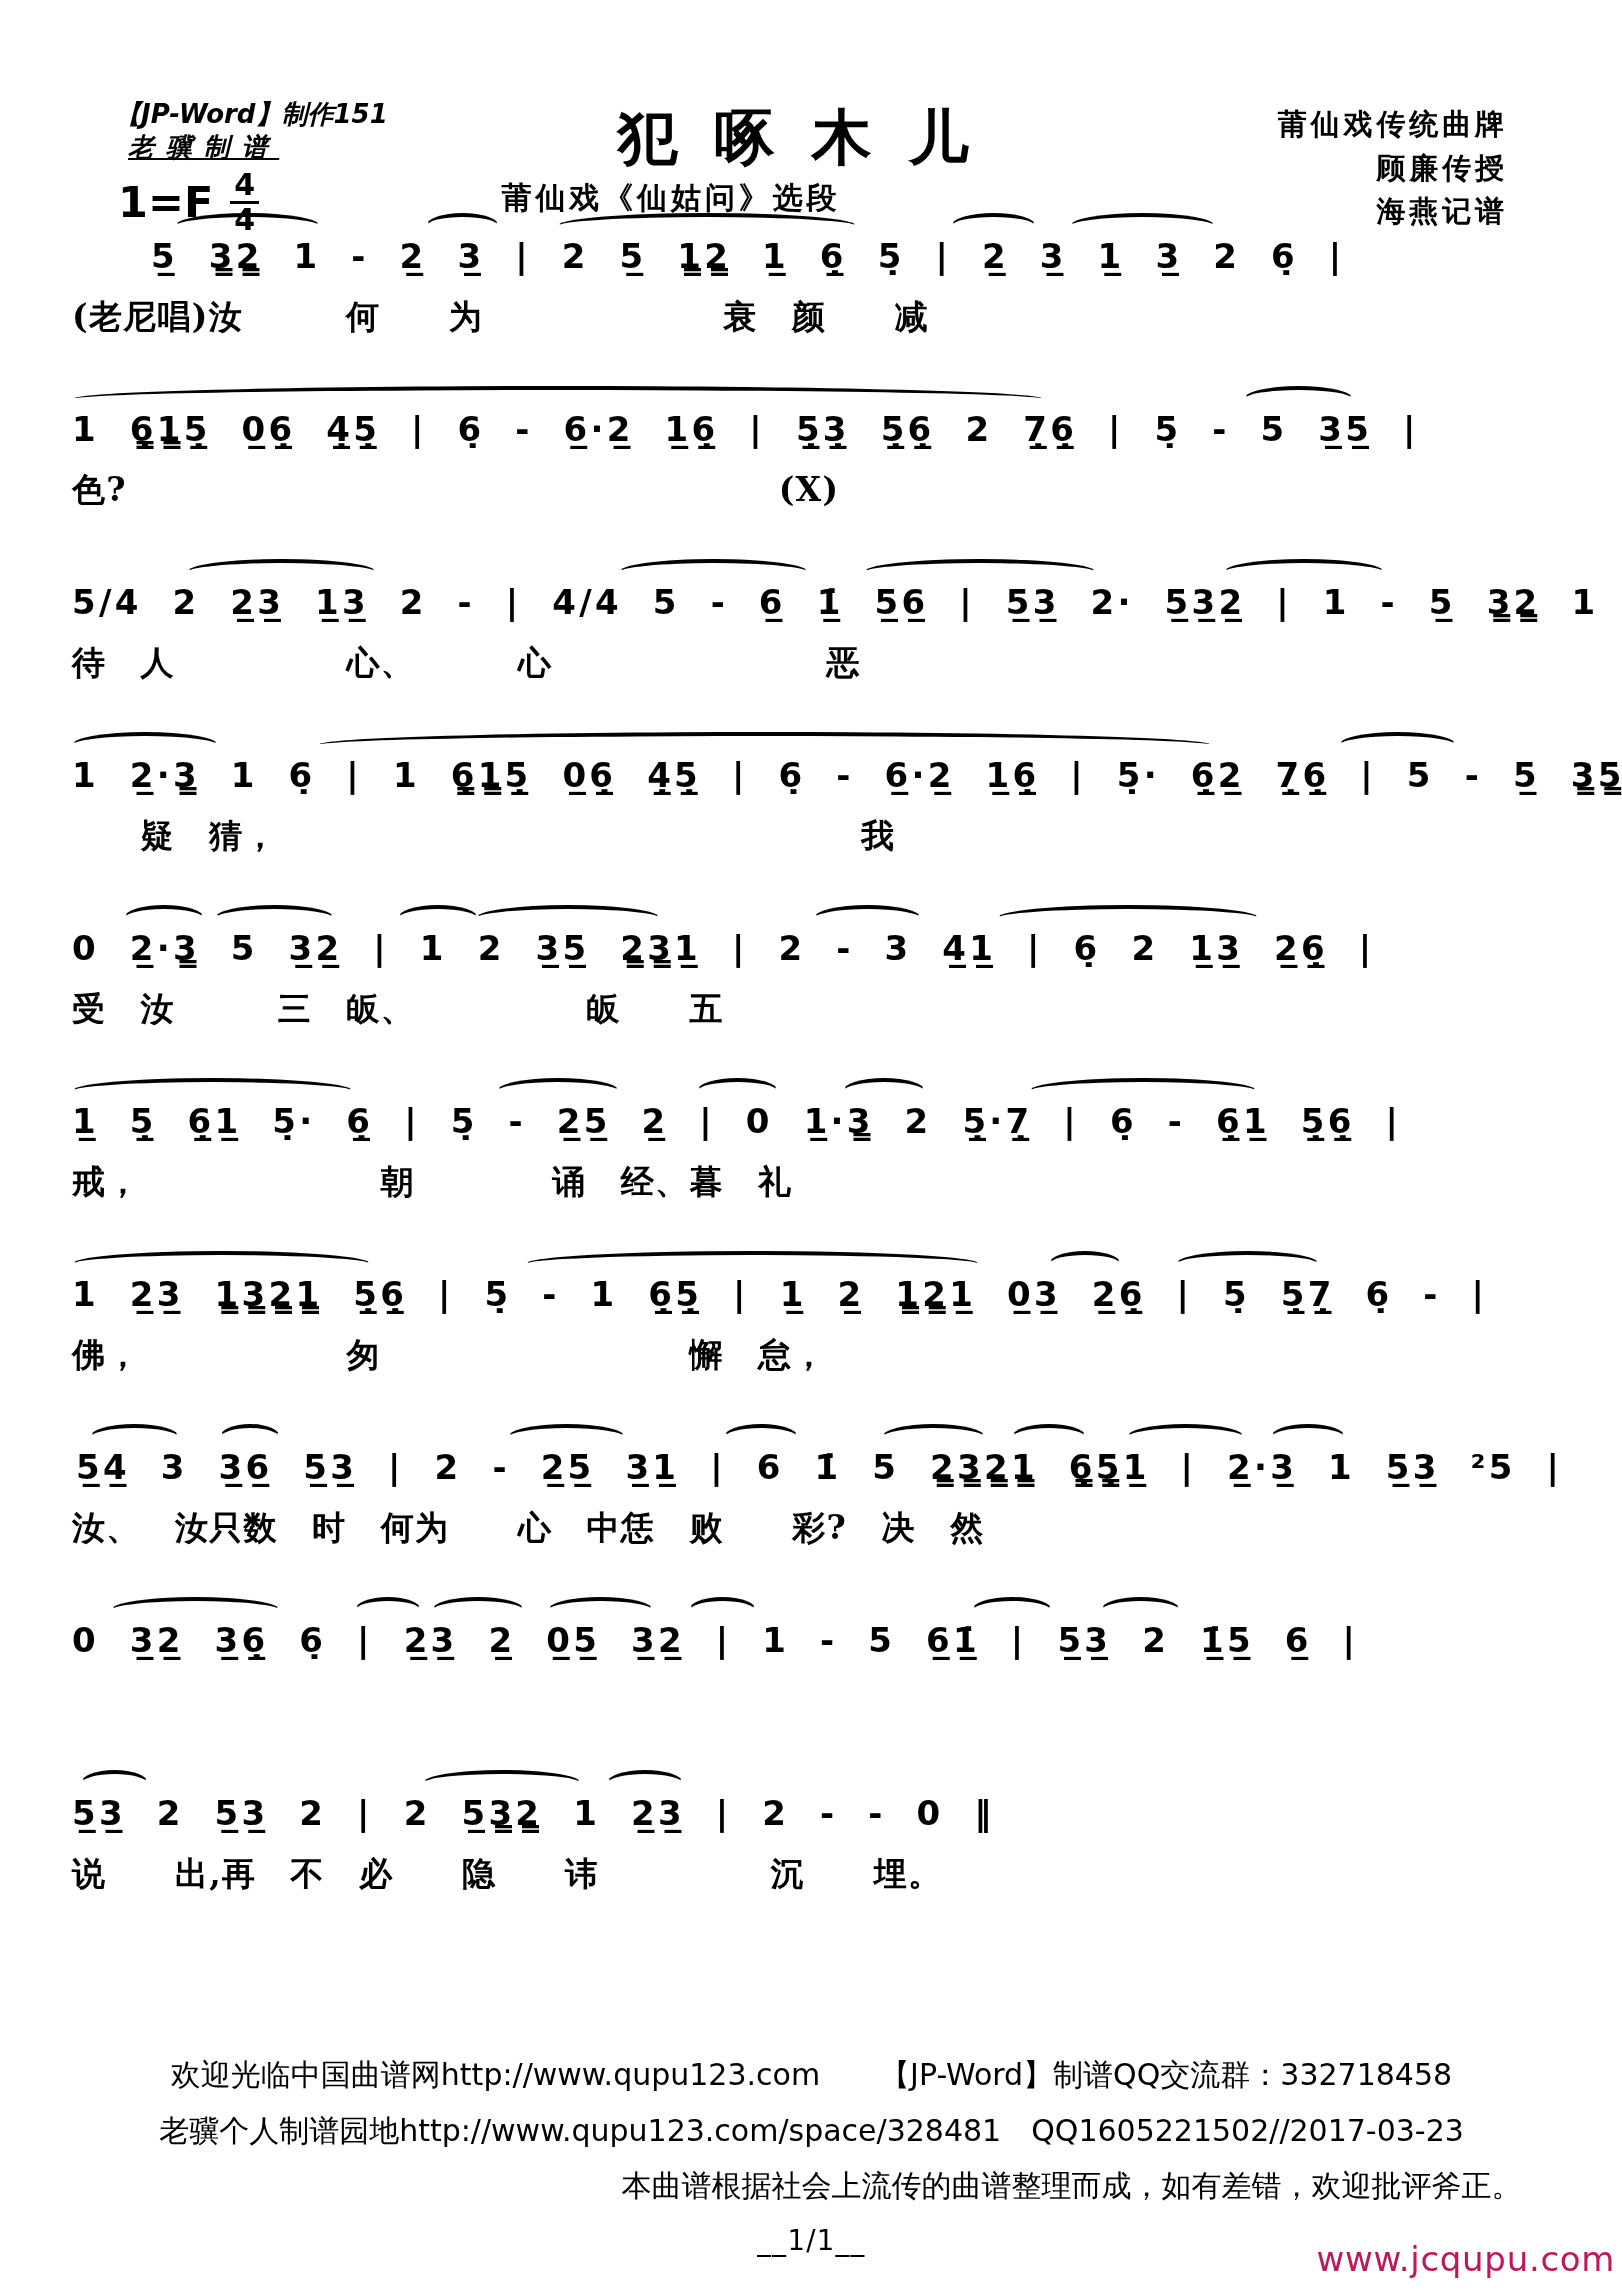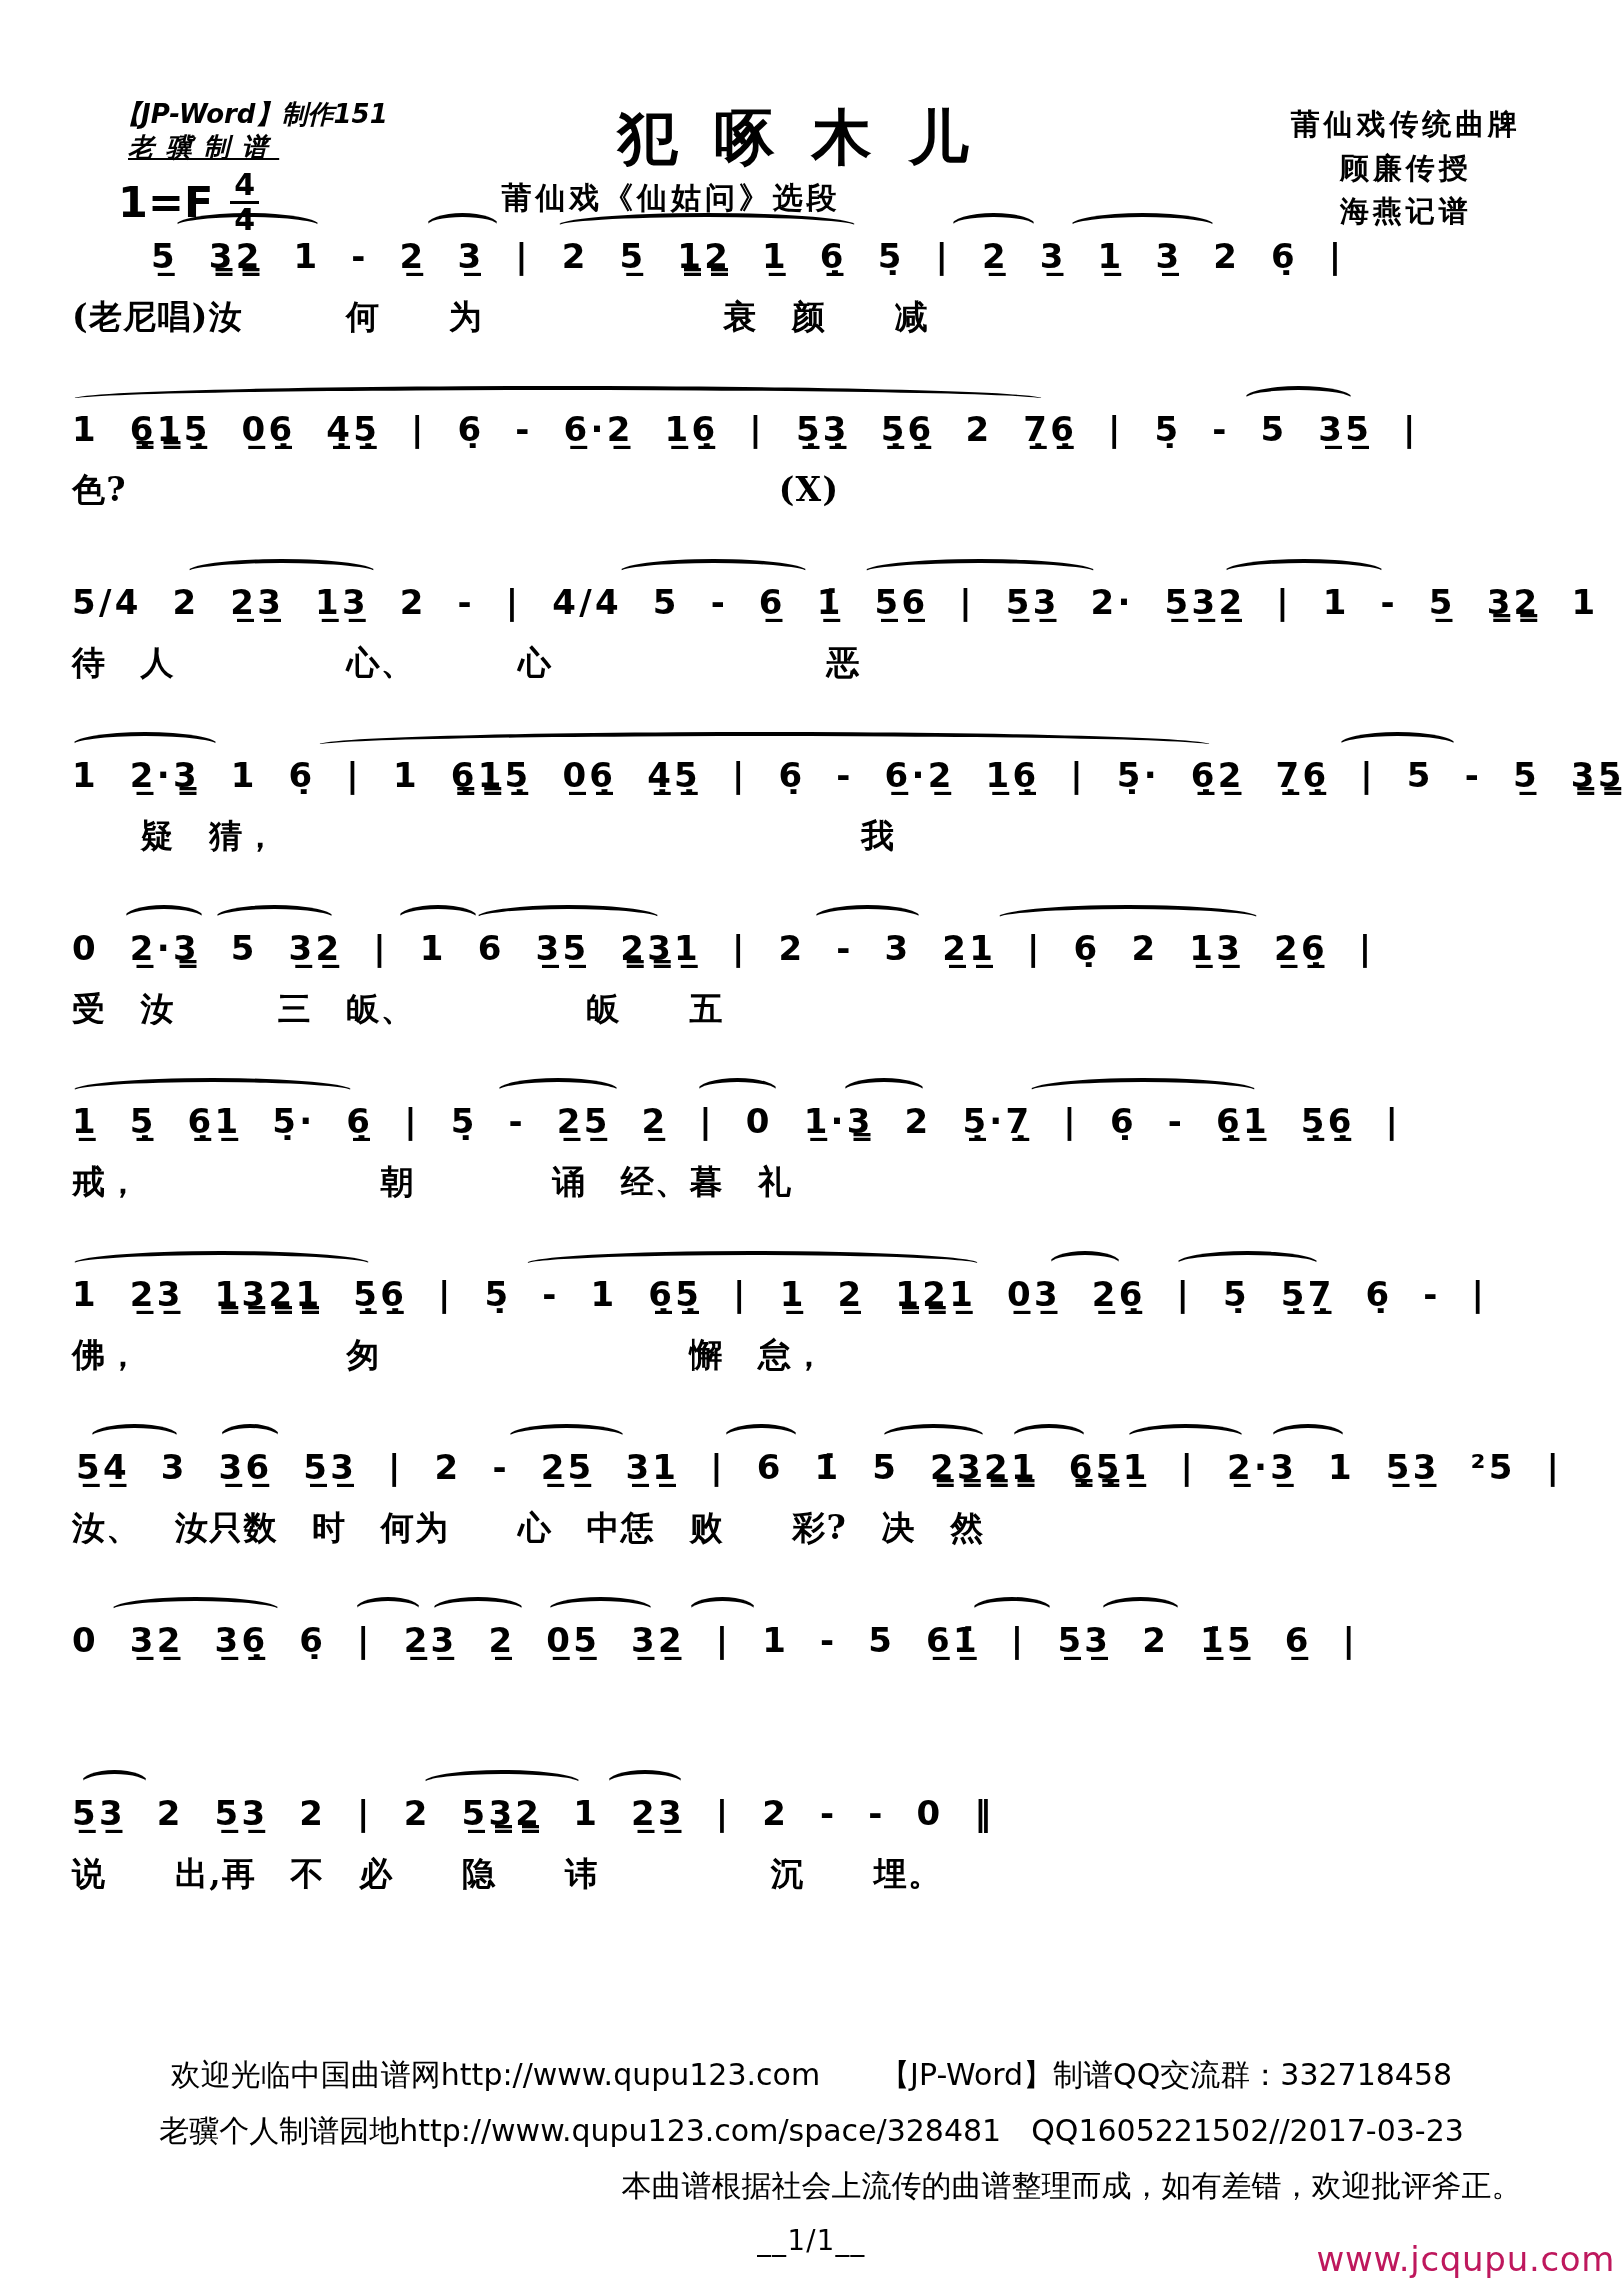--- a/index.html
+++ b/index.html
@@ -14,21 +14,21 @@
   .header{position:relative;height:209px;}
   .maker{position:absolute;left:115px;top:98px;font-size:26px;font-weight:bold;font-style:italic;line-height:1.25;}
   .maker .m2{letter-spacing:11.8px;margin-left:13px;text-decoration:underline;}
   .keysig{position:absolute;left:118px;top:169px;font-size:43px;font-weight:bold;display:flex;align-items:center;}
   .keysig .frac{display:inline-flex;flex-direction:column;align-items:center;margin-left:17px;font-size:30px;line-height:1.05;}
   .keysig .frac .top{border-bottom:3.9px solid #000;padding:0 3.9px;}
   .title{position:absolute;left:0;right:0;top:98px;text-align:center;
     font-family:"DejaVu Serif",serif;font-size:60px;font-weight:bold;letter-spacing:37px;}
   .subtitle{position:absolute;left:0;right:281px;top:178px;text-align:center;
     font-family:"DejaVu Serif",serif;font-size:30px;font-weight:bold;letter-spacing:3.9px;}
-  .credits{position:absolute;right:102px;top:103px;text-align:center;
+  .credits{position:absolute;right:115px;top:103px;text-align:right;
     font-family:"DejaVu Serif",serif;font-size:29px;font-weight:bold;line-height:1.5;letter-spacing:3.9px;}
   
   .score{position:relative;padding:0 72px;}
   .system{height:173px;}
   .notes-wrap{position:relative;display:inline-block;padding-top:29px;white-space:nowrap;max-width:1440px;}
   .notes{
     font-size:34px;font-weight:bold;line-height:1.1;
     letter-spacing:3.3px;word-spacing:15.7px;white-space:nowrap;
   }
   .arc{
@@ -98,21 +98,21 @@
 
     <div class="system">
       <div class="notes-wrap" style="margin-left: 0px;">
         <div class="notes">1  2̲·3̳ 1  6̣ | 1  6̳̣1̳5̲̣ 0̲6̲̣ 4̲̣5̲̣ | 6̣ - 6̲·2̲ 1̲6̲̣ | 5̣· 6̲̣2̲ 7̲̣6̲̣ | 5 - 5̲ 3̳5̳ 2̲ |</div>
       <div class="arc" style="left: 0%; width: 10%;"></div><div class="arc" style="left: 17%; width: 62%;"></div><div class="arc" style="left: 88%; width: 8%;"></div></div>
       <div class="lyrics">　　疑　猜，　　　　　　　　　　　　　　　　　我</div>
     </div>
 
     <div class="system">
       <div class="notes-wrap" style="margin-left: 0px;">
-        <div class="notes">0  2̲·3̳ 5  3̲2̲ | 1  6  3̲5̲ 2̳3̳1̲ | 2 - 3  2̲1̲ | 6̣ 2  1̲3̲ 2̲6̲̣ |</div>
+        <div class="notes">0  2̲·3̳ 5  3̲2̲ | 1  2  3̲5̲ 2̳3̳1̲ | 2 - 3  4̲1̲ | 6̣ 2  1̲3̲ 2̲6̲̣ |</div>
       <div class="arc" style="left: 4%; width: 6%;"></div><div class="arc" style="left: 11%; width: 9%;"></div><div class="arc" style="left: 25%; width: 6%;"></div><div class="arc" style="left: 31%; width: 14%;"></div><div class="arc" style="left: 57%; width: 8%;"></div><div class="arc" style="left: 71%; width: 20%;"></div></div>
       <div class="lyrics">受　汝　　　三　皈、　　　　　皈　　五</div>
     </div>
 
     <div class="system">
       <div class="notes-wrap" style="margin-left: 0px;">
         <div class="notes">1̲ 5̲̣ 6̲̣1̲ 5̣· 6̲̣ | 5̣ - 2̲5̲ 2̲ | 0  1̲·3̳ 2  5̲̣·7̲̣ | 6̣ - 6̲̣1̲ 5̲̣6̲̣ |</div>
       <div class="arc" style="left: 0%; width: 21%;"></div><div class="arc" style="left: 32%; width: 9%;"></div><div class="arc" style="left: 47%; width: 6%;"></div><div class="arc" style="left: 58%; width: 6%;"></div><div class="arc" style="left: 72%; width: 17%;"></div></div>
       <div class="lyrics">戒，　　　　　　　朝　　　　诵　经、暮　礼</div>
     </div>

